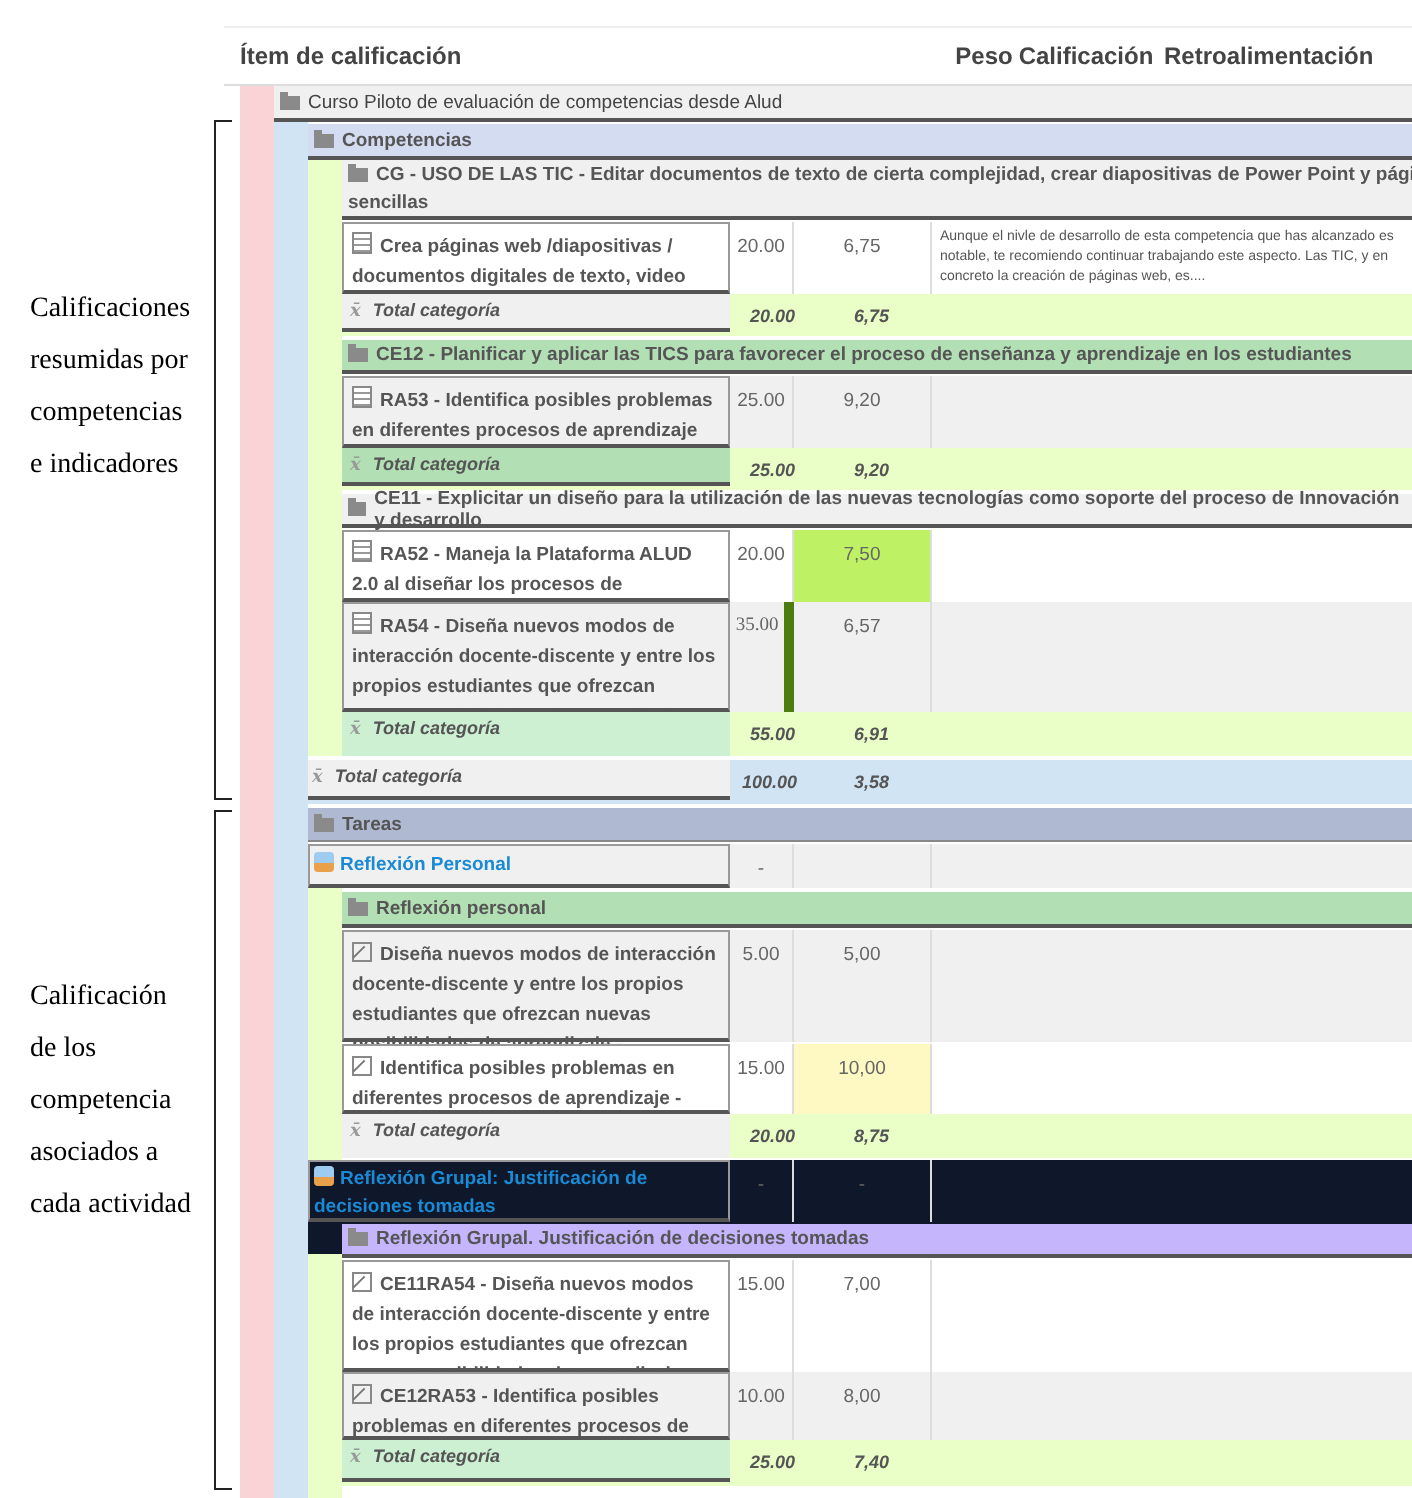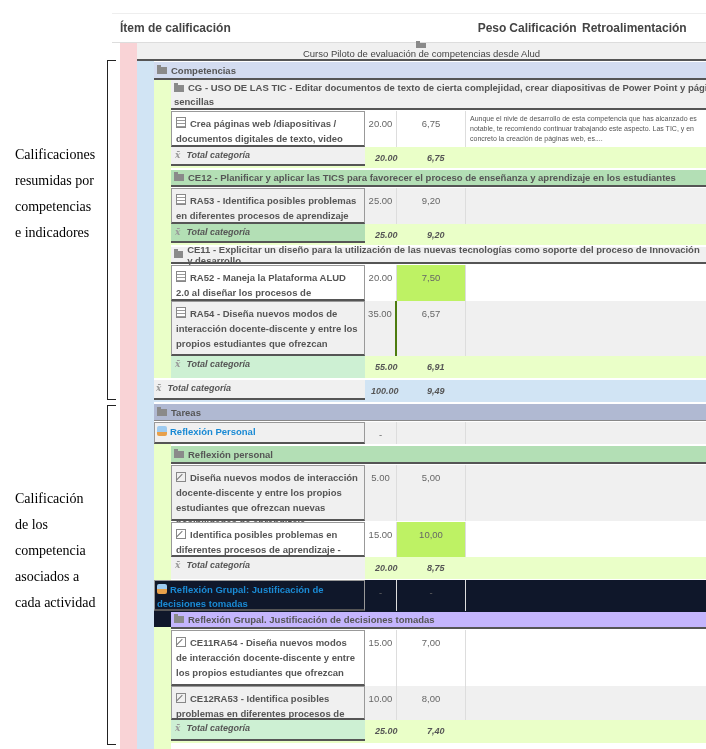--- a/index.html
+++ b/index.html
@@ -52,21 +52,21 @@
     <span class="c-cal">Calificación</span>
     <span class="c-ret">Retroalimentación</span>
   </div>
 </div>
 
 <div style="position:absolute; left:120px; top:43px; width:17px; height:706px; background:#f9d3d6;"></div>
 <div style="position:absolute; left:137px; top:60px; width:17px; height:689px; background:#d1e4f4;"></div>
 <div style="position:absolute; left:154px; top:79px; width:17px; height:299px; background:#eaffc8;"></div>
 <div style="position:absolute; left:154px; top:443px; width:17px; height:306px; background:#eaffc8;"></div>
 
-<div class="cat" style="position:absolute; left:137px; top:43px; width:569px; height:16px; background:#f0f0f0; font-weight:normal; color:#444; font-size:9.5px;flex-direction:column;">
+<div class="cat" style="position:absolute; left:137px; top:43px; width:569px; height:16px; background:#f0f0f0; font-weight:normal; color:#444; font-size:9.5px;">
   <span class="folder" style="margin-left:3px;"></span>
   <span>Curso Piloto de evaluación de competencias desde Alud</span>
 </div>
 
 <div class="cat" style="position:absolute; left:154px; top:62px; width:552px; height:16px; background:#d3dcf0; font-size:9.5px;">
   <span class="folder" style="margin-left:3px;"></span>
   <span>Competencias</span>
 </div>
 
 <div style="position:absolute; left:171px; top:80px; width:586px; height:30px; background:#f0f0f0; border-bottom:2px solid #555; font-size:9.5px; font-weight:bold; color:#555; line-height:14px; padding:1px 3px; box-sizing:border-box;">
@@ -111,38 +111,38 @@
 <div class="itemc" style="position:absolute; left:171px; top:265px; width:194px; height:36px; font-size:9.5px;">
   <span class="icon-grade"></span><span>RA52 - Maneja la Plataforma ALUD 2.0 al diseñar los procesos de enseñanza-aprendizaje</span>
 </div>
 <div class="num" style="position:absolute; left:365px; top:265px; width:32px; height:36px; background:#fff; border-right:1px solid #ddd; box-sizing:border-box;">20.00</div>
 <div class="num" style="position:absolute; left:397px; top:265px; width:69px; height:36px; background:#bef264; border-right:1px solid #ddd; box-sizing:border-box;">7,50</div>
 <div style="position:absolute; left:466px; top:265px; width:240px; height:36px; background:#fff;"></div>
 
 <div class="itemc" style="position:absolute; left:171px; top:301px; width:194px; height:55px; background:#f0f0f0; font-size:9.5px;">
   <span class="icon-grade"></span><span>RA54 - Diseña nuevos modos de interacción docente-discente y entre los propios estudiantes que ofrezcan nuevas posibilidades de aprendizaje</span>
 </div>
-<div class="num" style="position:absolute; left:365px; top:301px; width:32px; height:55px; background:#f0f0f0; border-right:2px solid #4d7c0f; box-sizing:border-box;">35.00</div>
+<div class="num" style="position:absolute; left:365px; top:301px; width:32px; height:55px; background:#f0f0f0; border-right:5px solid #4d7c0f; box-sizing:border-box;font-family:Liberation Serif, serif;">35.00</div>
 <div class="num" style="position:absolute; left:397px; top:301px; width:69px; height:55px; background:#f0f0f0; border-right:1px solid #ddd; box-sizing:border-box;">6,57</div>
 <div style="position:absolute; left:466px; top:301px; width:240px; height:55px; background:#f0f0f0;"></div>
 
 <div style="position:absolute; left:171px; top:356px; width:535px; height:22px; background:#eaffc8;">
   <div class="tot" style="position:absolute; left:0; top:0; width:194px; height:22px; background:#cdf0d3; font-size:9px; padding:3px 4px; box-sizing:border-box;">
     <span class="xbar">x̄</span><span>Total categoría</span>
   </div>
   <div class="tot" style="position:absolute; left:204px; top:6px; font-size:9px;">55.00</div>
   <div class="tot" style="position:absolute; left:256px; top:6px; font-size:9px;">6,91</div>
 </div>
 
 <div style="position:absolute; left:154px; top:380px; width:552px; height:22px; background:#d1e4f4;">
   <div class="tot" style="position:absolute; left:0; top:0; width:211px; height:20px; background:#f0f0f0; border-bottom:2px solid #555; font-size:9px; padding:3px 2px; box-sizing:border-box;">
     <span class="xbar">x̄</span><span>Total categoría</span>
   </div>
   <div class="tot" style="position:absolute; left:217px; top:6px; font-size:9px;">100.00</div>
-  <div class="tot" style="position:absolute; left:273px; top:6px; font-size:9px;">9,49</div>
+  <div class="tot" style="position:absolute; left:273px; top:6px; font-size:9px;">3,58</div>
 </div>
 
 <div class="cat" style="position:absolute; left:154px; top:404px; width:552px; height:17px; background:#b0b9d2; font-size:9.5px; padding-left:3px; box-sizing:border-box; border-bottom:1px solid #888;">
   <span class="folder"></span>
     <span>Tareas</span>
 </div>
 
 <div style="position:absolute; left:154px; top:422px; width:552px; height:22px; background:#f0f0f0;">
   <div style="position:absolute; left:0; top:0; width:211px; height:22px; border:1px solid #999; border-bottom:2px solid #555; box-sizing:border-box; padding:3px 2px; font-size:9.5px;">
     <span class="icon-assign"></span><span class="link">Reflexión Personal</span>
@@ -159,21 +159,21 @@
   <span class="icon-edit"></span><span>Diseña nuevos modos de interacción docente-discente y entre los propios estudiantes que ofrezcan nuevas posibilidades de aprendizaje - profesorado</span>
 </div>
 <div class="num" style="position:absolute; left:365px; top:465px; width:32px; height:56px; background:#f0f0f0; border-right:1px solid #ddd; box-sizing:border-box;">5.00</div>
 <div class="num" style="position:absolute; left:397px; top:465px; width:69px; height:56px; background:#f0f0f0; border-right:1px solid #ddd; box-sizing:border-box;">5,00</div>
 <div style="position:absolute; left:466px; top:465px; width:240px; height:56px; background:#f0f0f0;"></div>
 
 <div class="itemc" style="position:absolute; left:171px; top:522px; width:194px; height:35px; font-size:9.5px;">
   <span class="icon-edit"></span><span>Identifica posibles problemas en diferentes procesos de aprendizaje - Profesorado</span>
 </div>
 <div class="num" style="position:absolute; left:365px; top:522px; width:32px; height:35px; background:#fff; border-right:1px solid #ddd; box-sizing:border-box;">15.00</div>
-<div class="num" style="position:absolute; left:397px; top:522px; width:69px; height:35px; background:#bef264; border-right:1px solid #ddd; box-sizing:border-box;">10,00</div>
+<div class="num" style="position:absolute; left:397px; top:522px; width:69px; height:35px; background:#fef9c3; border-right:1px solid #ddd; box-sizing:border-box;">10,00</div>
 <div style="position:absolute; left:466px; top:522px; width:240px; height:35px; background:#fff;"></div>
 
 <div style="position:absolute; left:171px; top:557px; width:535px; height:22px; background:#eaffc8;">
   <div class="tot" style="position:absolute; left:0; top:0; width:194px; height:22px; background:#f0f0f0; font-size:9px; padding:3px 4px; box-sizing:border-box;">
     <span class="xbar">x̄</span><span>Total categoría</span>
   </div>
   <div class="tot" style="position:absolute; left:204px; top:6px; font-size:9px;">20.00</div>
   <div class="tot" style="position:absolute; left:256px; top:6px; font-size:9px;">8,75</div>
 </div>
 

